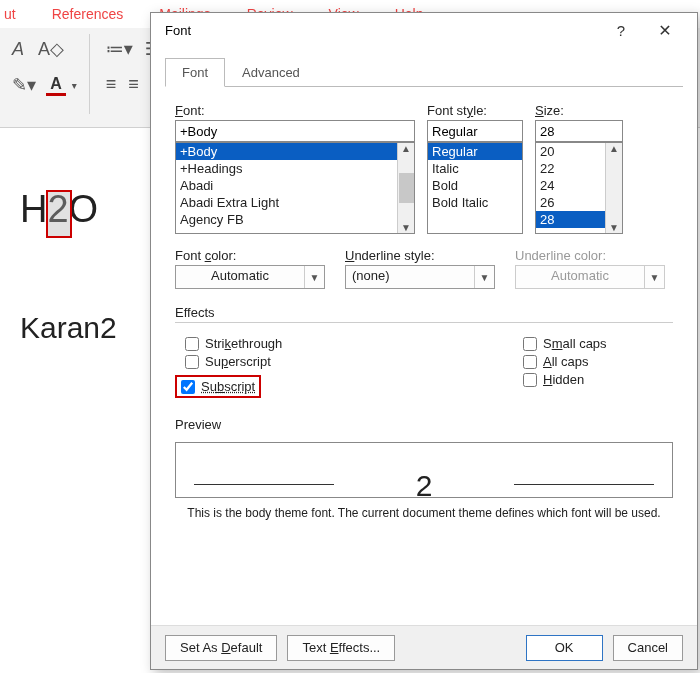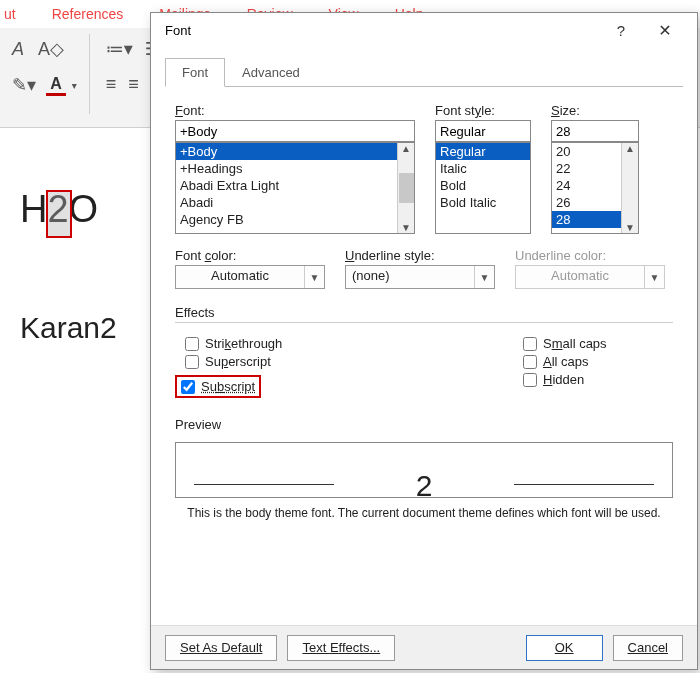--- a/index.html
+++ b/index.html
@@ -23,21 +23,21 @@
   .dlg-title { display:flex; align-items:center; height:34px; padding:0 10px 0 14px; font-size:13px; }
   .dlg-title .spacer { flex:1; }
   .dlg-title .hbtn { width:44px; text-align:center; font-size:15px; color:#333; }
   .dlg-title .xbtn { width:44px; text-align:center; font-size:16px; color:#333; }
   
   .tabstrip { display:flex; border-bottom:1px solid #bbb; margin:10px 14px 0 14px; font-size:13px; }
   .tabstrip .tab { padding:6px 16px; color:#555; border:1px solid transparent; position:relative; top:1px; }
   .tabstrip .tab.active { border:1px solid #bbb; border-bottom:1px solid #fff; background:#fff; }
   
   .body { padding: 16px 24px 0 24px; font-size:13px; color:#222; }
-  .row { display:flex; gap:20px; }
+  .row { display:flex; gap:12px; }
   .col-font { flex: 0 0 240px; }
   .col-style { flex: 0 0 96px; }
   .col-size { flex: 0 0 88px; }
   .lbl { display:block; margin-bottom:2px; }
   .txtbox { width:100%; border:1px solid #888; height:22px; padding:1px 4px; font-size:13px; }
   .listbox { width:100%; border:1px solid #888; height:92px; overflow:hidden; position:relative; font-size:13px; }
   .listbox .item { padding:1px 4px; }
   .listbox .item.sel { background:#0a5ec2; color:#fff; }
   .listbox .sb { position:absolute; right:0; top:0; bottom:0; width:17px; background:#f0f0f0; border-left:1px solid #ccc; display:flex; flex-direction:column; justify-content:space-between; align-items:center; font-size:10px; color:#555;}
   .listbox .sb .thumb { background:#c8c8c8; width:15px; height:30px; }
@@ -60,21 +60,21 @@
   .chk .ul { text-decoration: underline; text-decoration-style: dotted; }
   
   .preview-box { border:1px solid #888; height:56px; margin-top:6px; display:flex; align-items:flex-end; justify-content:center; position:relative; }
   .preview-box .lines { position:absolute; bottom:12px; left:18px; right:18px; display:flex; gap:180px;}
   .preview-box .lines div { border-top:1px solid #333; flex:1; }
   .preview-text { font-size:30px; position:relative; top:6px; }
   .preview-note { font-size:12px; margin-top:8px; text-align:center; }
   
   .dlg-btns { position:absolute; left:0; right:0; bottom:0; background:#f0f0f0; border-top:1px solid #ddd; height:44px; display:flex; align-items:center; padding:0 14px; gap:10px; }
   .dlg-btns .spacer { flex:1; }
-  .btn { border:1px solid #999; background:#fdfdfd; height:26px; padding:0 14px; font-size:13px; color:#222; display:flex; align-items:center;text-decoration:underline; }
+  .btn { border:1px solid #999; background:#fdfdfd; height:26px; padding:0 14px; font-size:13px; color:#222; display:flex; align-items:center; }
   .btn.primary { border:1px solid #2e74c4; background:#fff; color:#222; padding:0 28px; }
   
   u.acc { text-decoration: underline; }
 </style>
 </head>
 <body>
 
 <div class="ribbon-tabs">
   <span>ut</span>
   <span>References</span>
@@ -134,22 +134,22 @@
   </div>
 
   <div class="body">
     <div class="row">
       <div class="col-font">
         <span class="lbl"><u class="acc">F</u>ont:</span>
         <input class="txtbox" value="+Body" style="">
         <div class="listbox">
           <div class="item sel">+Body</div>
           <div class="item">+Headings</div>
+          <div class="item">Abadi</div>
           <div class="item">Abadi Extra Light</div>
-          <div class="item">Abadi</div>
           <div class="item">Agency FB</div>
           <div class="sb">
               <span>▲</span>
               <div class="thumb"></div>
               <span>▼</span>
             </div>
         </div>
       </div>
       <div class="col-style">
         <span class="lbl">Font st<u class="acc">y</u>le:</span>

